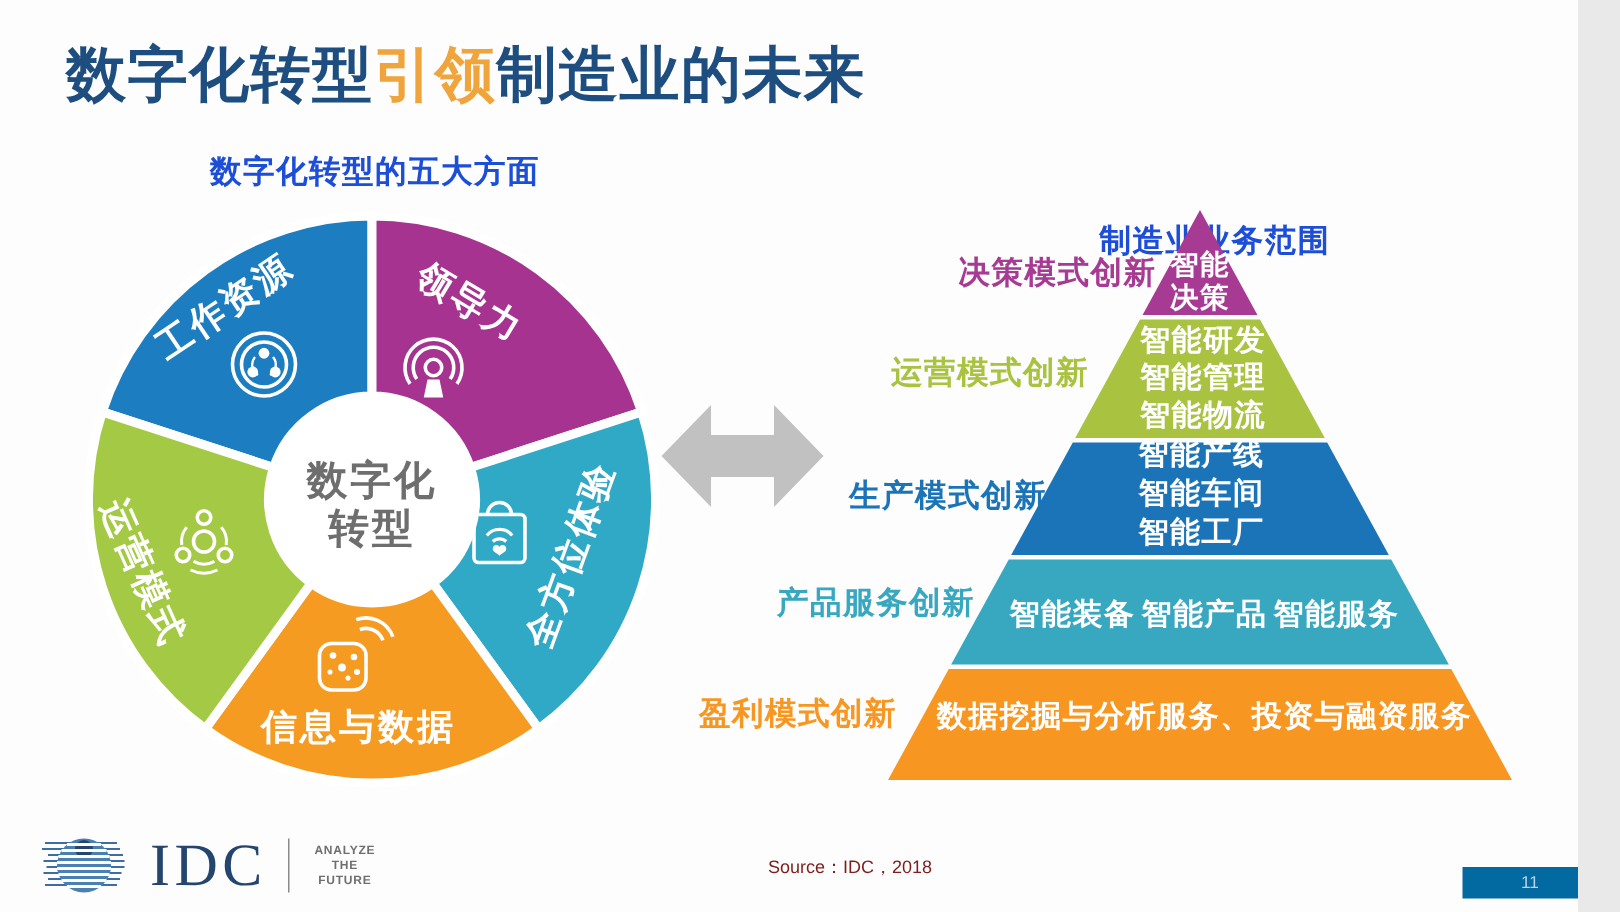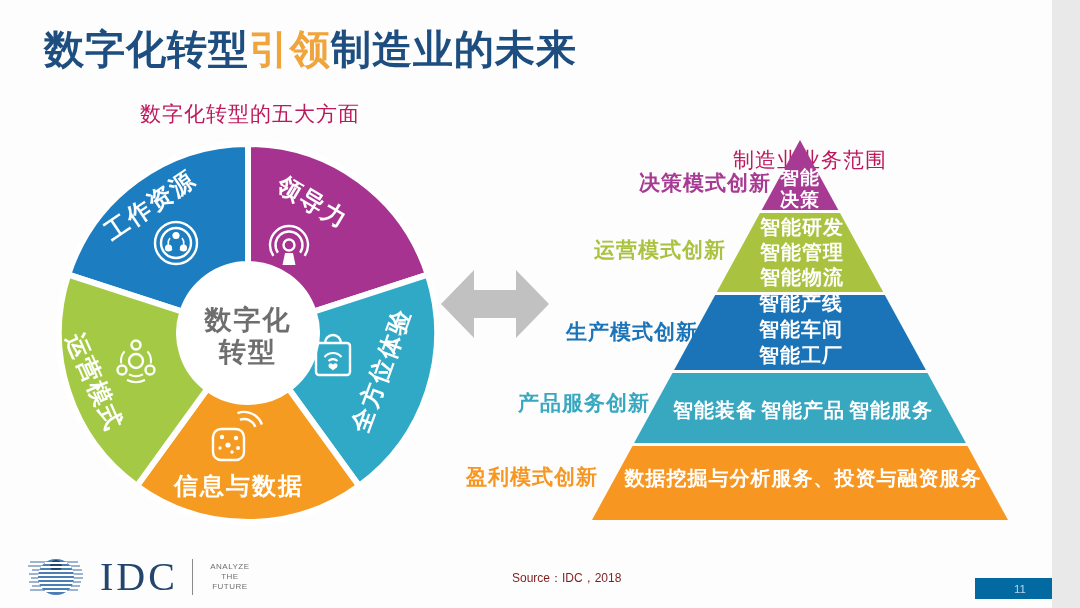--- a/index.html
+++ b/index.html
@@ -3,34 +3,34 @@
 <meta charset="utf-8">
 <style>
   html,body{margin:0;padding:0;background:#e9e9e9;}
   .slide{
     position:relative;width:1052px;height:608px;background:#fdfdfd;overflow:hidden;
     font-family:"Liberation Sans","DejaVu Sans",sans-serif;
   }
   .title{position:absolute;left:44px;top:22px;font-size:40px;font-weight:800;letter-spacing:1px;white-space:nowrap;}
   .title .navy{color:#1d4e7f;}
   .title .accent{color:#f0a43c;}
-  .section-heading{position:absolute;font-size:21px;font-weight:400;color:#be185d;letter-spacing:1px;text-align:center;}
+  .section-heading{position:absolute;font-size:21px;font-weight:700;color:#1d4ed8;letter-spacing:1px;text-align:center;}
   .heading-left{left:50px;top:100px;width:400px;}
   .heading-right{left:660px;top:100px;width:300px;margin-top:46px;}
   .abs{position:absolute;}
   svg text{font-family:"Liberation Sans","DejaVu Sans",sans-serif;}
   .seg-label{font-size:24px;font-weight:700;fill:#ffffff;letter-spacing:2px;}
   .donut-center{font-size:27px;font-weight:700;fill:#6e6e6e;letter-spacing:2px;}
   .band-text{font-size:20px;font-weight:700;fill:#ffffff;letter-spacing:1px;}
   .band-text-sm{font-size:19px;font-weight:700;fill:#ffffff;letter-spacing:1px;}
   .pyr-label{font-size:21px;font-weight:700;letter-spacing:1px;}
   .footer-logo{position:absolute;left:28px;top:554px;display:flex;align-items:center;gap:14px;text-align:center;}
   .idc-text{font-family:"Liberation Serif","DejaVu Serif",serif;font-size:40px;color:#24456e;letter-spacing:3px;line-height:1;}
   .logo-divider{width:1px;height:36px;background:#8a8a8a;}
-  .idc-tagline{width:46px;font-size:8px;font-weight:400;color:#6f6f6f;letter-spacing:0.5px;line-height:1.25;}
+  .idc-tagline{width:46px;font-size:8px;font-weight:700;color:#6f6f6f;letter-spacing:0.5px;line-height:1.25;}
   .source-note{position:absolute;left:512px;top:570px;font-size:12px;color:#7f1d1d;}
   .page-badge{position:absolute;left:975px;top:578px;width:90px;height:21px;background:#0369a1;
     color:#b9d3e8;font-size:11.5px;display:flex;align-items:center;justify-content:center;}
   .page-strip{position:absolute;left:1065px;top:578px;width:15px;height:21px;background:#92badd;}
 </style>
 </head>
 <body>
 
 <div class="slide">
 

